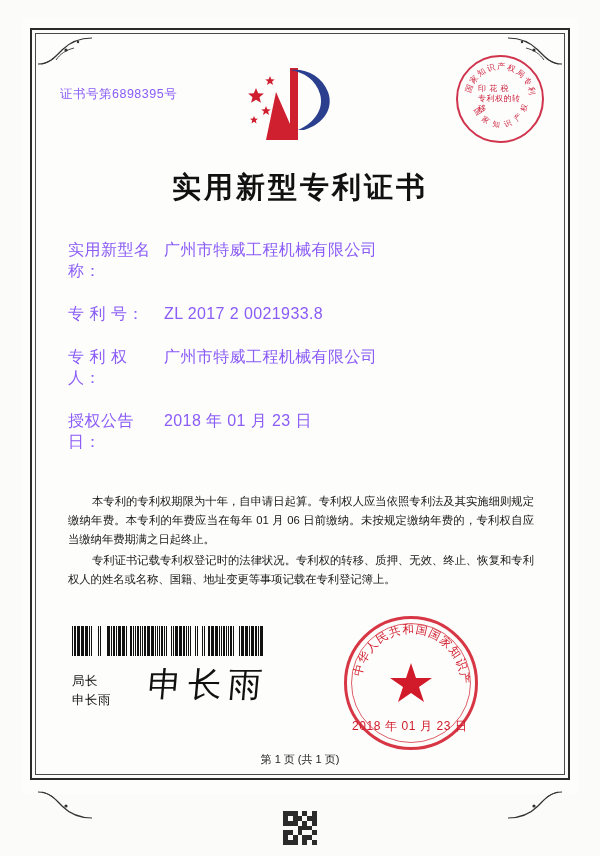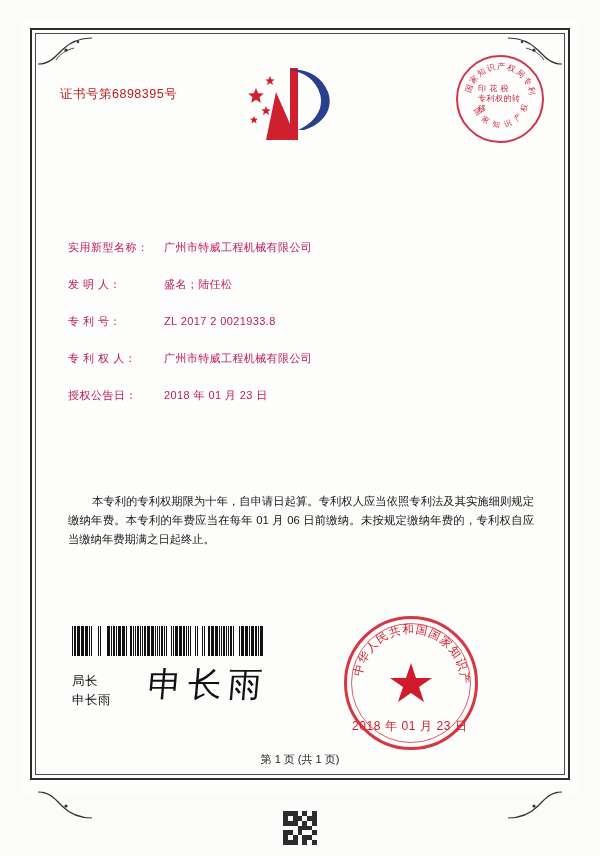--- a/index.html
+++ b/index.html
@@ -65,21 +65,21 @@
   .corner-tr { right: 36px; top: 34px; transform: scaleX(-1); }
   .corner-bl { left: 36px;  bottom: 34px; transform: scaleY(-1); }
   .corner-br { right: 36px; bottom: 34px; transform: scale(-1,-1); }
 
   
   .cert-no {
     position: absolute;
     left: 60px;
     top: 86px;
     font-size: 12.5px;
-    color: #b91c1c;
+    color: #8b5cf6;
     letter-spacing: 0.5px;
   }
 
   
   .logo {
     position: absolute;
     left: 236px;
     top: 62px;
     width: 120px;
     height: 84px;
@@ -136,22 +136,22 @@
   .fields {
     position: absolute;
     left: 68px;
     top: 240px;
     width: 470px;
   }
   .field-row {
     display: flex;
     align-items: baseline;
     margin-bottom: 22px;
-    font-size: 11px;
-    color: #be185d;
+    font-size: 16px;
+    color: #8b5cf6;
   }
   .field-label {
     width: 96px;
     flex: 0 0 96px;
     letter-spacing: 0.5px;
   }
   .field-value {
     letter-spacing: 0.4px;
   }
 
@@ -363,46 +363,44 @@
       <text font-size="7.5" fill="#c8102e" letter-spacing="1.6">
         <textPath href="#arcBot" startOffset="12%">国 家 知 识 产 权 局</textPath>
       </text>
     </svg>
     <div class="seal-center-lines">
       <div>印 花 税</div>
       <div>专利权的转移</div>
     </div>
   </div>
 
+  <div class="title">实用新型专利证书</div>
 
   <div class="fields">
     <div class="field-row">
       <div class="field-label">实用新型名称：</div>
       <div class="field-value">广州市特威工程机械有限公司</div>
-    </div>
-    <div class="field-row">
-      <div class="field-label">发 明 人：</div>
-      <div class="field-value">盛名；陆任松</div>
     </div>
     <div class="field-row">
       <div class="field-label">专 利 号：</div>
       <div class="field-value">ZL 2017 2 0021933.8</div>
     </div>
     <div class="field-row">
       <div class="field-label">专 利 权 人：</div>
       <div class="field-value">广州市特威工程机械有限公司</div>
     </div>
     <div class="field-row">
       <div class="field-label">授权公告日：</div>
       <div class="field-value">2018 年 01 月 23 日</div>
     </div>
   </div>
 
   <div class="body-text">
     <p>本专利的专利权期限为十年，自申请日起算。专利权人应当依照专利法及其实施细则规定缴纳年费。本专利的年费应当在每年 01 月 06 日前缴纳。未按规定缴纳年费的，专利权自应当缴纳年费期满之日起终止。</p>
+    <p>专利证书记载专利权登记时的法律状况。专利权的转移、质押、无效、终止、恢复和专利权人的姓名或名称、国籍、地址变更等事项记载在专利登记簿上。</p>
   </div>
 
   <div class="barcode">
       <i style="width: 1.3px; opacity: 1;"></i>
       <i style="width: 1.3px; opacity: 1;"></i>
       <i style="width: 3px; opacity: 1;"></i>
       <i style="width: 3px; opacity: 1;"></i>
       <i style="width: 3px; opacity: 1;"></i>
       <i style="width: 1.3px; opacity: 1;"></i>
       <i style="width: 1.3px; opacity: 1;"></i>

